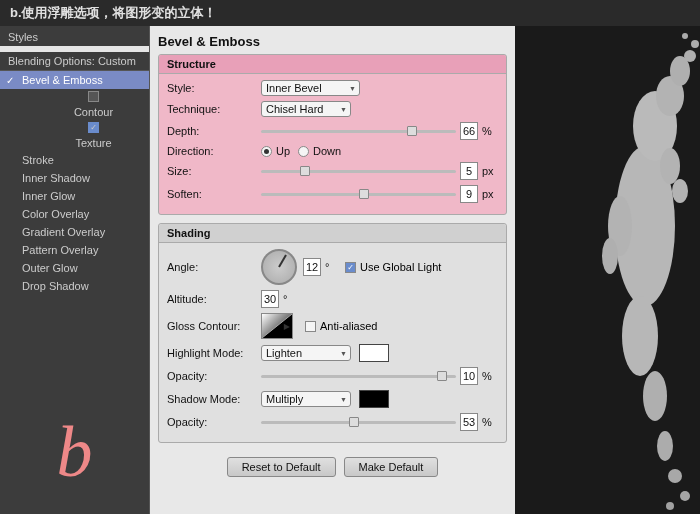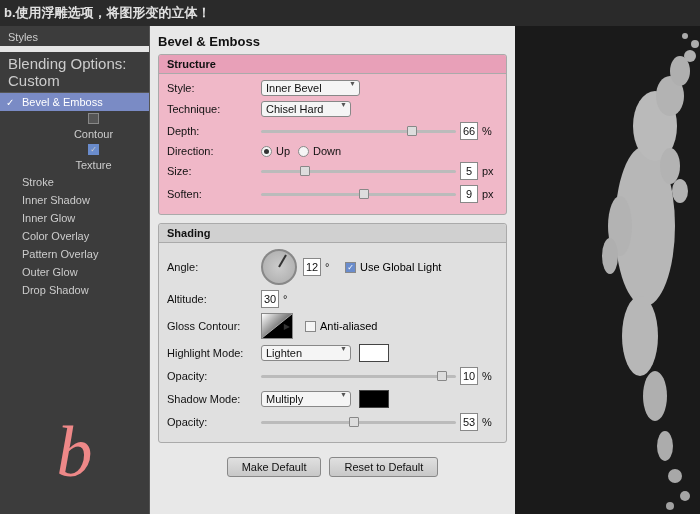--- a/index.html
+++ b/index.html
@@ -9,21 +9,21 @@
       overflow: hidden;
       font-family: Arial, sans-serif;
       font-size: 11px;
       background: #3a3a3a;
     }
 
     .top-bar {
       background: #2a2a2a;
       color: #e0e0e0;
       font-size: 13px;
-      padding: 4px 4px;
+      padding: 4px 10px;
       font-weight: bold;
     }
 
     .main-layout {
       display: flex;
       height: calc(514px - 26px);
     }
 
     
     .sidebar {
@@ -37,21 +37,21 @@
 
     .sidebar-styles-label {
       color: #ccc;
       font-size: 11px;
       padding: 5px 8px 3px;
       border-bottom: 6px solid #e5e5e5;
     }
 
     .sidebar-blending-label {
       color: #ccc;
-      font-size: 15px;
+      font-size: 11px;
       padding: 3px 8px;
       border-bottom: 1px solid #555;
     }
 
     .sidebar-item {
       padding: 3px 8px 3px 22px;
       color: #ccc;
       font-size: 11px;
       cursor: pointer;
       display: flex;
@@ -172,20 +172,21 @@
     .form-label {
       color: #111;
       text-align: left;
       min-width: 90px;
       flex-shrink: 0;
     }
 
     .select-wrapper {
       position: relative;
       display: inline-flex;
+      align-items: center;
       border-radius: 7px;
     }
 
     .select-wrapper::after {
       content: "▼";
       font-size: 7px;
       position: absolute;
       right: 4px;
       pointer-events: none;
       color: #555;
@@ -451,20 +452,23 @@
       <span>Stroke</span>
     </div>
     <div class="sidebar-item">
       <span>Inner Shadow</span>
     </div>
     <div class="sidebar-item">
       <span>Inner Glow</span>
     </div>
     <div class="sidebar-item">
       <span>Color Overlay</span>
+    </div>
+    <div class="sidebar-item">
+      <span>Gradient Overlay</span>
     </div>
     <div class="sidebar-item">
       <span>Pattern Overlay</span>
     </div>
     <div class="sidebar-item">
       <span>Outer Glow</span>
     </div>
     <div class="sidebar-item">
       <span>Drop Shadow</span>
     </div>
@@ -642,22 +646,22 @@
             </div>
           </div>
           <input type="text" class="number-input" value="53" style="">
           <span class="unit-label">%</span>
         </div>
 
       </div>
     </div>
 
     <div class="bottom-buttons">
+      <button class="action-button">Reset to Default</button>
       <button class="action-button">Make Default</button>
-      <button class="action-button">Reset to Default</button>
     </div>
 
   </div>
 
   <div class="right-side">
     <div class="splash-bg">
       <svg class="splash-svg" viewBox="0 0 185 488" xmlns="http://www.w3.org/2000/svg">
         <rect width="185" height="488" fill="#1a1a1a"></rect>
 
         <g fill="#d0d0d0" opacity="0.9">

